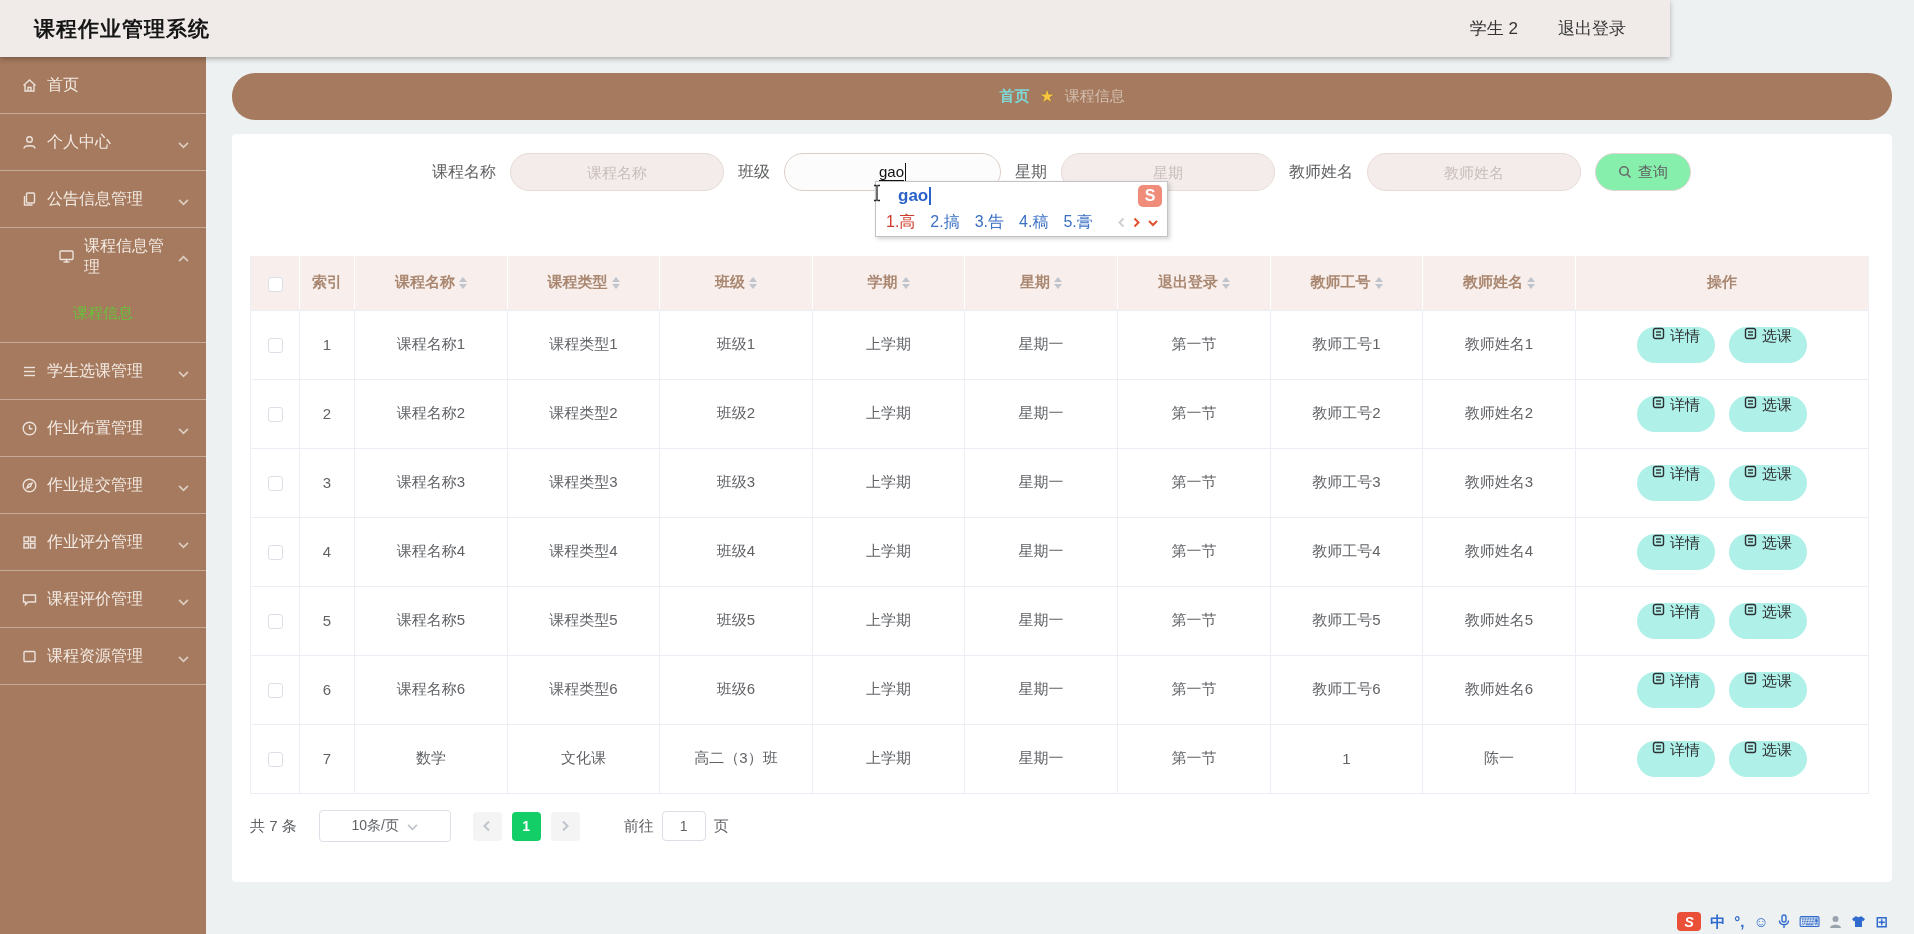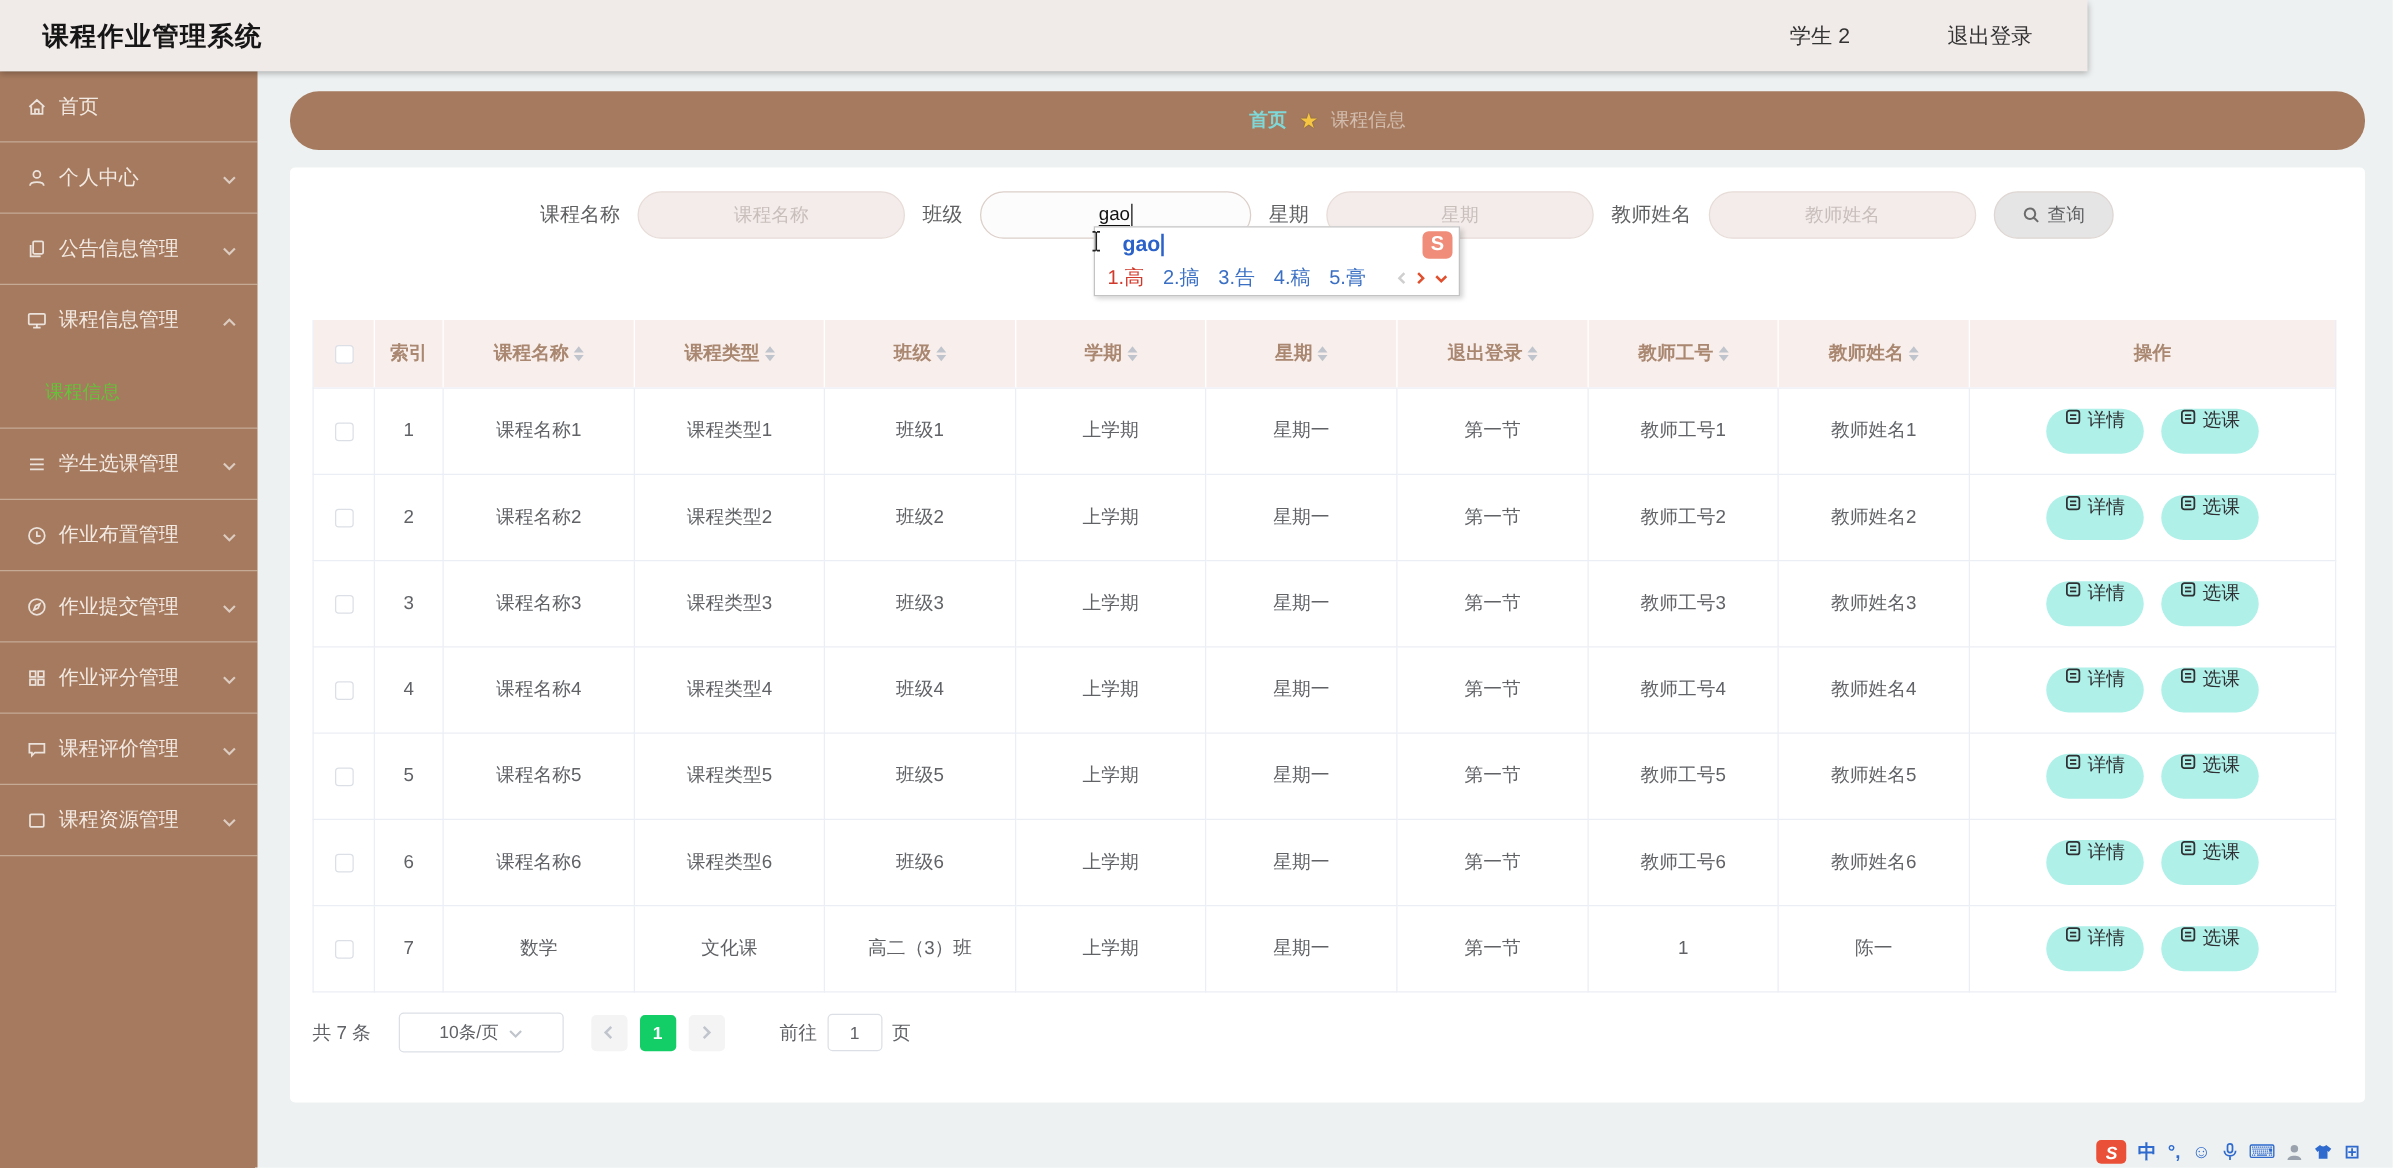--- a/index.html
+++ b/index.html
@@ -4,34 +4,34 @@
 <style>
   * { margin:0; padding:0; box-sizing:border-box; }
   html,body { width:1914px; height:934px; overflow:hidden;
     font-family:"Liberation Sans","DejaVu Sans",sans-serif; background:#eef1f1; }
 
   
   .header { position:absolute; left:0; top:0; width:1670px; height:57px;
     background:#f0ebe9; box-shadow:0 2px 5px rgba(0,0,0,.28); z-index:30;
     display:flex; align-items:center; }
   .header .title { font-size:21px; font-weight:bold; color:#161616; margin-left:34px; letter-spacing:1px; }
-  .header .right { margin-left:auto; margin-right:44px; display:flex; gap:38px; align-items:center; }
+  .header .right { margin-left:auto; margin-right:44px; display:flex; align-items:center; }
   .header .right span { font-size:17px; color:#333; cursor:default; }
 
   
   .sidebar { position:absolute; left:0; top:57px; width:206px; height:877px;
     background:#a57a5e; z-index:20; }
   .s-item { height:57px; display:flex; align-items:center; padding:0 16px 0 20px;
     border-bottom:1px solid rgba(238,228,220,.45); cursor:pointer; }
   .s-item .s-ico { width:18px; height:18px; margin-right:9px; display:flex; align-items:center; justify-content:center; }
   .s-item .s-ico svg { stroke:rgba(255,255,255,.78); fill:none; stroke-width:1.4; }
   .s-item .s-label { font-size:16px; color:#f3eae3; flex:1; }
   .s-item .chev { width:12px; height:12px; }
   .s-item .chev svg { stroke:rgba(255,255,255,.62); fill:none; stroke-width:1.6; }
-  .s-group { border-bottom:1px solid rgba(238,228,220,.45); }
+  .s-group { border-bottom:1px solid rgba(238,228,220,.45);padding-left:37px; }
   .s-group .s-item { border-bottom:none; }
   .s-sub { height:57px; display:flex; align-items:center; padding-left:36px; cursor:pointer; }
   .s-sub .s-label { font-size:15px; color:#67c23a; }
 
   
   .main { position:absolute; left:206px; top:57px; width:1708px; height:877px; }
   .banner { position:absolute; left:26px; top:16px; width:1660px; height:47px;
     background:#a57a5e; border-radius:23px; display:flex; align-items:center; justify-content:center; gap:10px; }
   .banner .bc-home { font-size:15px; font-weight:bold; color:#7fd8d8; cursor:pointer; }
   .banner .bc-star { font-size:17px; color:#f6c643; text-shadow:0 0 1px #6b5420; line-height:1; }
@@ -43,21 +43,21 @@
   
   .search-row { position:absolute; left:200px; top:19px; display:flex; align-items:center; gap:14px; }
   .f-label { font-size:16px; color:#5f6062; white-space:nowrap; }
   .pill { width:214px; height:38px; border-radius:19px; background:#f3eceb;
     border:1px solid #e7dcd7; font-size:15px; color:#555; text-align:center; outline:none; }
   .pill::placeholder { color:#c8beba; }
   .pill-focus { width:217px; height:38px; border-radius:19px; background:#fdfcfc;
     border:1px solid #dccfc9; display:flex; align-items:center; justify-content:center; cursor:text; }
   .comp { font-size:15px; color:#111; border-bottom:1px solid #111; line-height:17px; }
   .caret { display:inline-block; width:1px; height:18px; background:#111; margin-left:1px; vertical-align:middle; }
-  .btn-query { height:38px; padding:0 22px; border-radius:19px; background:#e5e5e5;
+  .btn-query { height:38px; padding:0 22px; border-radius:19px; background:#86efac;
     border:1px solid #ded6d2; display:flex; align-items:center; gap:6px;
     font-size:15px; color:#5f6062; cursor:pointer; }
   .btn-query svg { stroke:#6b6b6b; fill:none; stroke-width:1.6; }
 
   
   .ime { position:absolute; left:875px; top:181px; width:293px; height:56px;
     background:#fff; border:1px solid #c3c3c3; box-shadow:2px 2px 4px rgba(0,0,0,.18); z-index:50; }
   .ime-top { height:27px; display:flex; align-items:center; padding-left:22px; }
   .ime-comp { font-size:17px; font-weight:bold; color:#2a62c9; }
   .ime-caret { display:inline-block; width:2px; height:18px; background:#2a62c9; margin-left:1px; }

